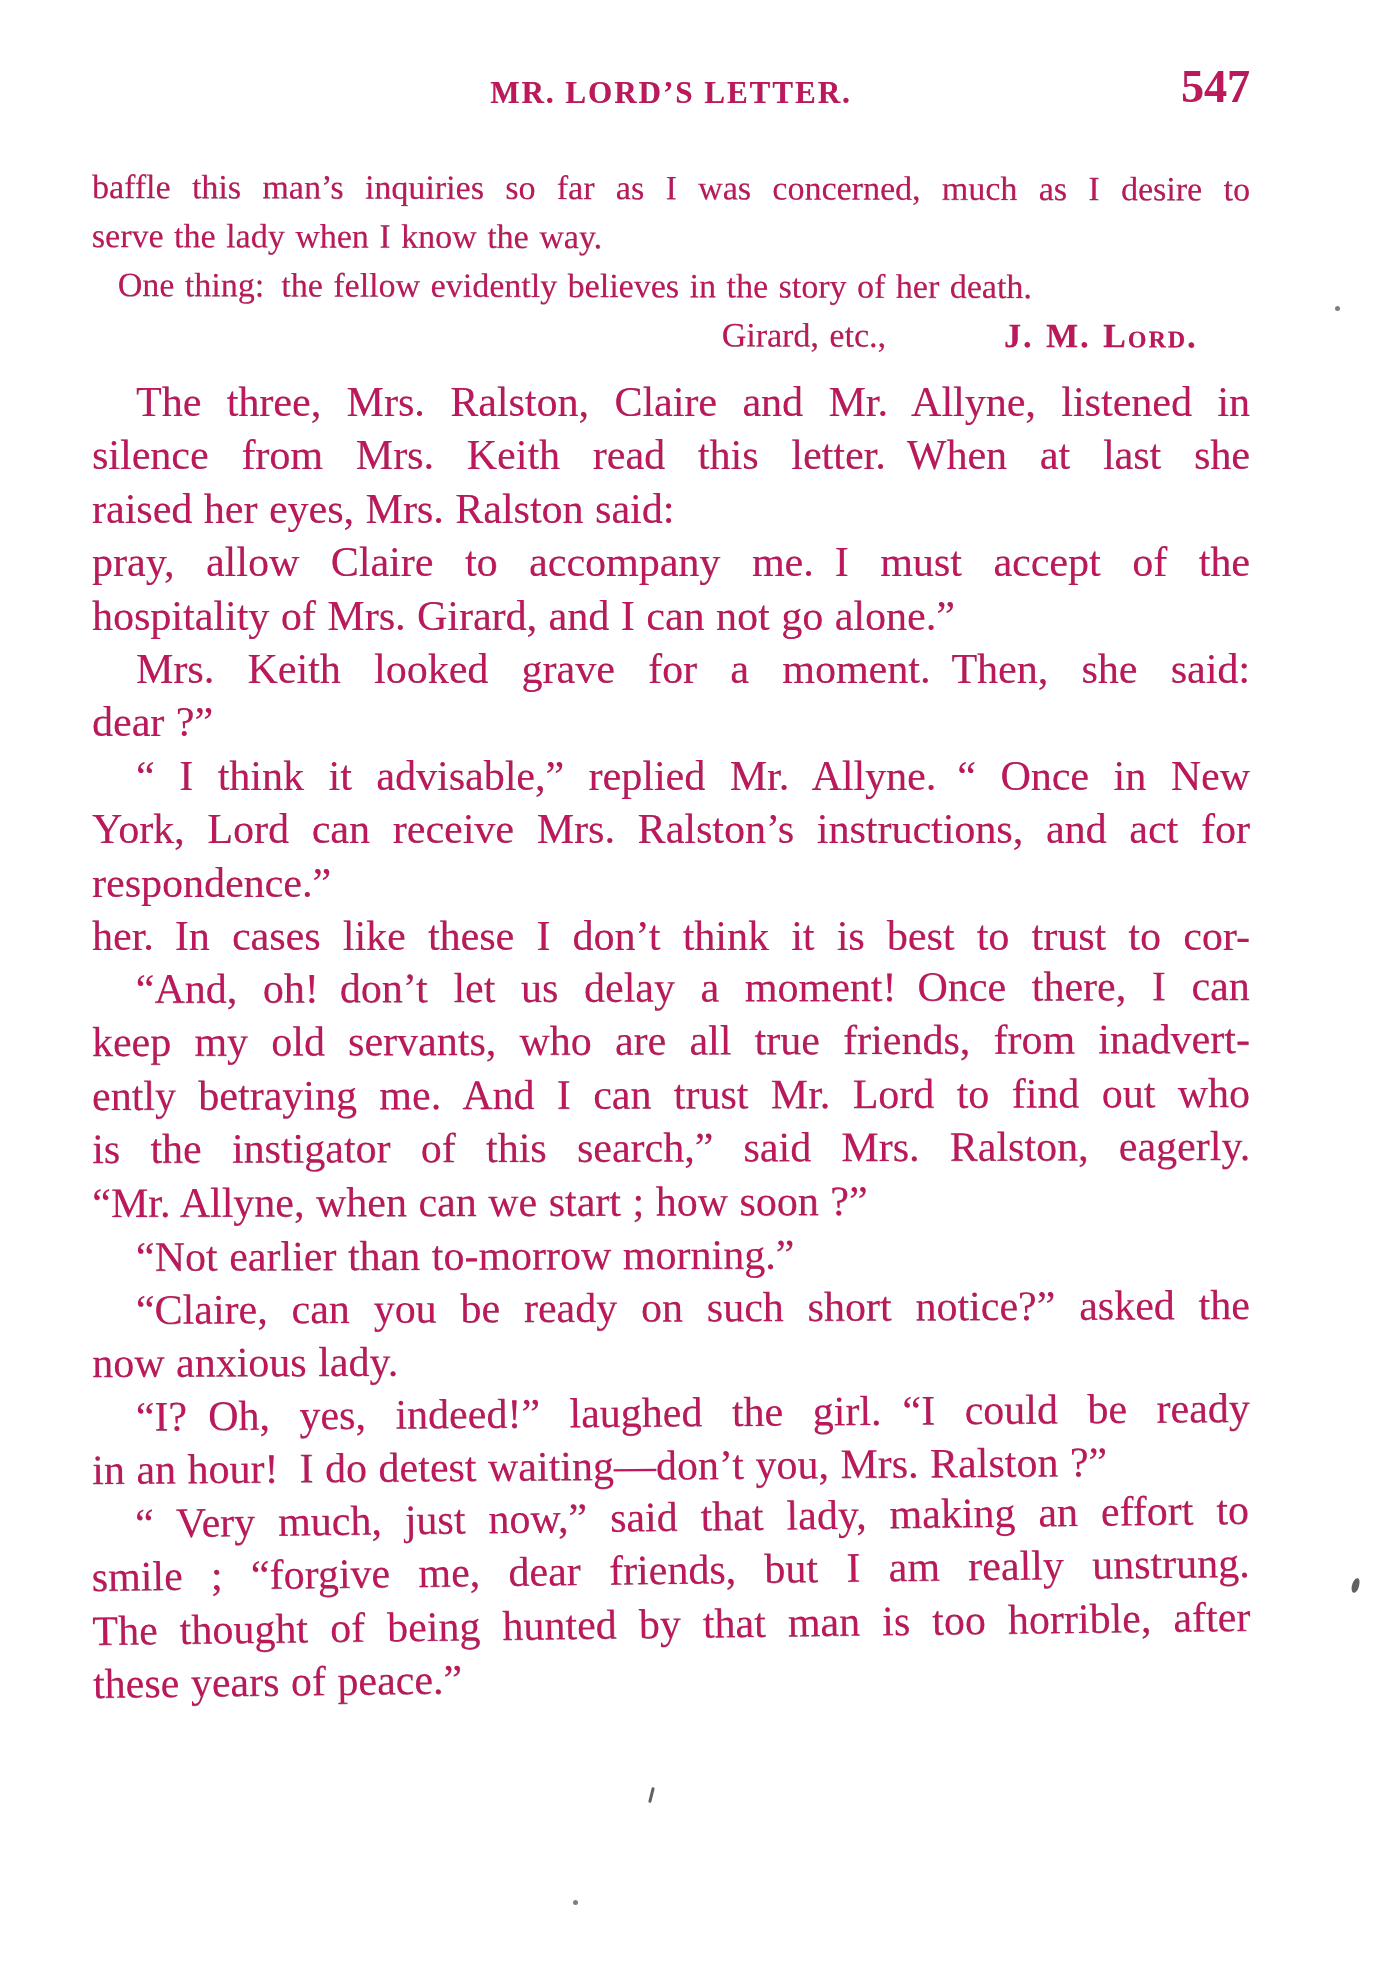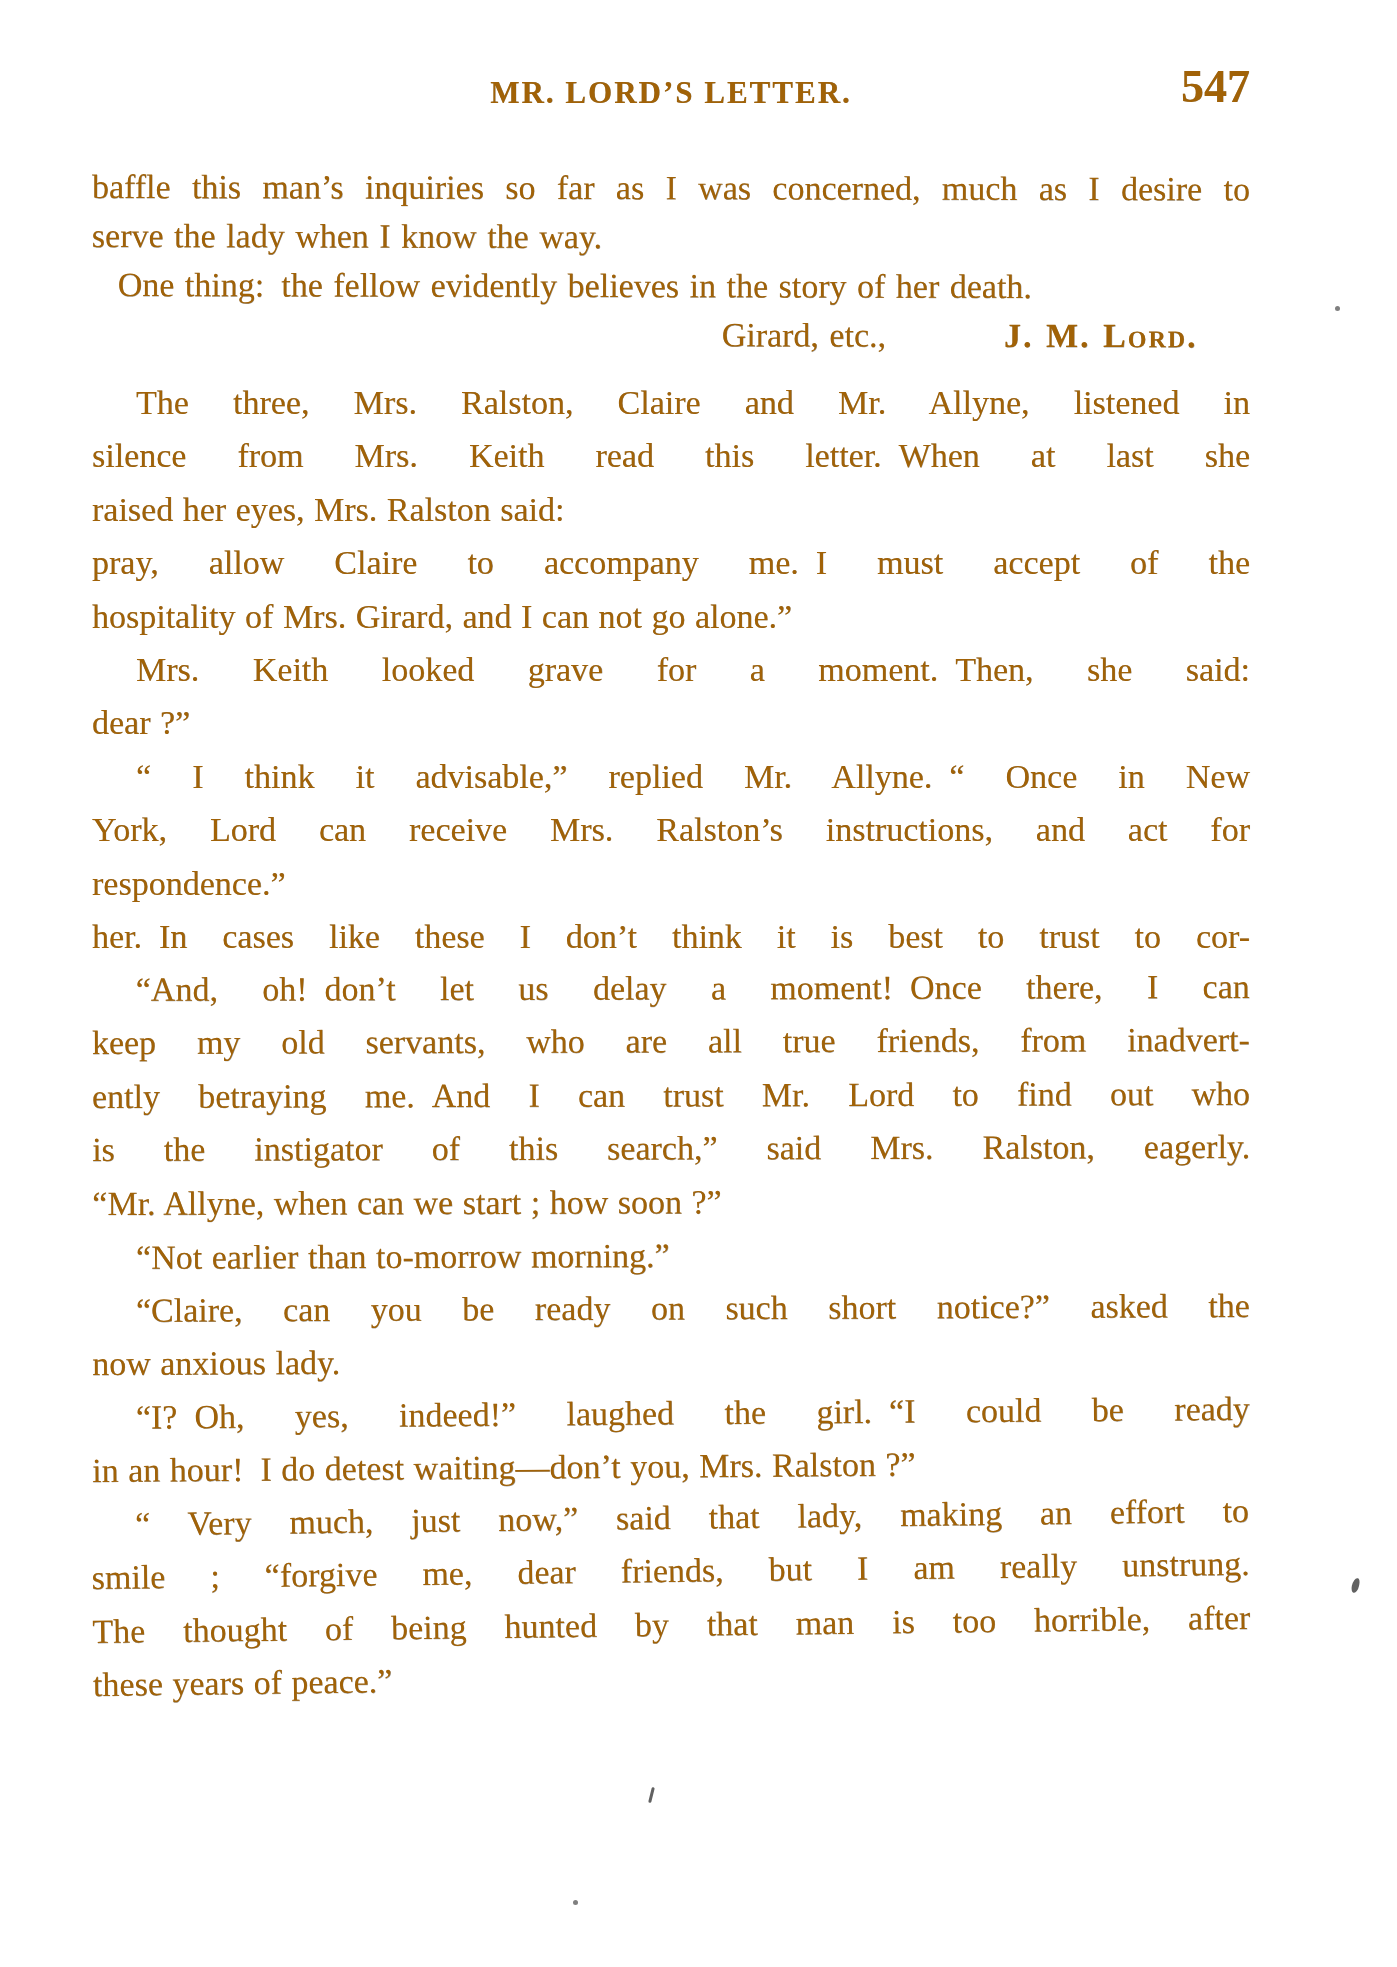--- a/index.html
+++ b/index.html
@@ -1,20 +1,20 @@
 <!DOCTYPE html>
 <html><head>
 <meta charset="utf-8">
 <style>
   html,body{margin:0;padding:0;background:#e8e8e4;}
   .page{
     position:relative;
     width:1397px;height:1967px;
     background:#ffffff;
-    color:#a16207;
+    color:#be185d;
     font-family:"Liberation Serif","DejaVu Serif",serif;
     overflow:hidden;
     text-shadow:0.3px 0.4px 0.6px rgba(10,10,10,0.38);
   }
   .text-block{
     position:absolute;left:92px;top:72px;width:1158px;
   }
   
   .running-head{position:relative;height:42px;}
   .head-title{
@@ -27,21 +27,21 @@
     font-size:46px;font-weight:600;line-height:46px;
   }
   
   .letter{margin-top:48px;font-size:34px;line-height:49px;word-spacing:2px;transform:rotate(0.12deg);transform-origin:left top;}
   .lline{text-align:left;hyphens:none;}
   .lline.j{text-align:justify;text-align-last:justify;}
   .lline.ind{text-indent:26px;}
   .signature{display:flex;justify-content:flex-end;align-items:baseline;gap:118px;padding-right:52px;line-height:49px;}
   .sig-name{font-variant:small-caps;font-weight:600;letter-spacing:2px;}
   
-  .body-text{margin-top:18px;font-size:34px;line-height:53.4px;word-spacing:1px;}
+  .body-text{margin-top:18px;font-size:42px;line-height:53.4px;word-spacing:1px;}
   .para{transform-origin:left center;}
   .bline{text-align:left;hyphens:none;}
   .bline.j{text-align:justify;text-align-last:justify;}
   .bline.first{text-indent:44px;}
   
   #artifacts{position:absolute;left:0;top:0;right:0;bottom:0;pointer-events:none;}
   .artifact{position:absolute;background:#3a3a3a;}
   .artifact.dot{width:5px;height:5px;border-radius:50%;opacity:.65;}
   .artifact.comma{width:7px;height:15px;border-radius:60% 40% 55% 45%;transform:rotate(12deg);opacity:.8;}
   .artifact.slash{width:3px;height:16px;border-radius:2px;transform:rotate(14deg);opacity:.8;}

